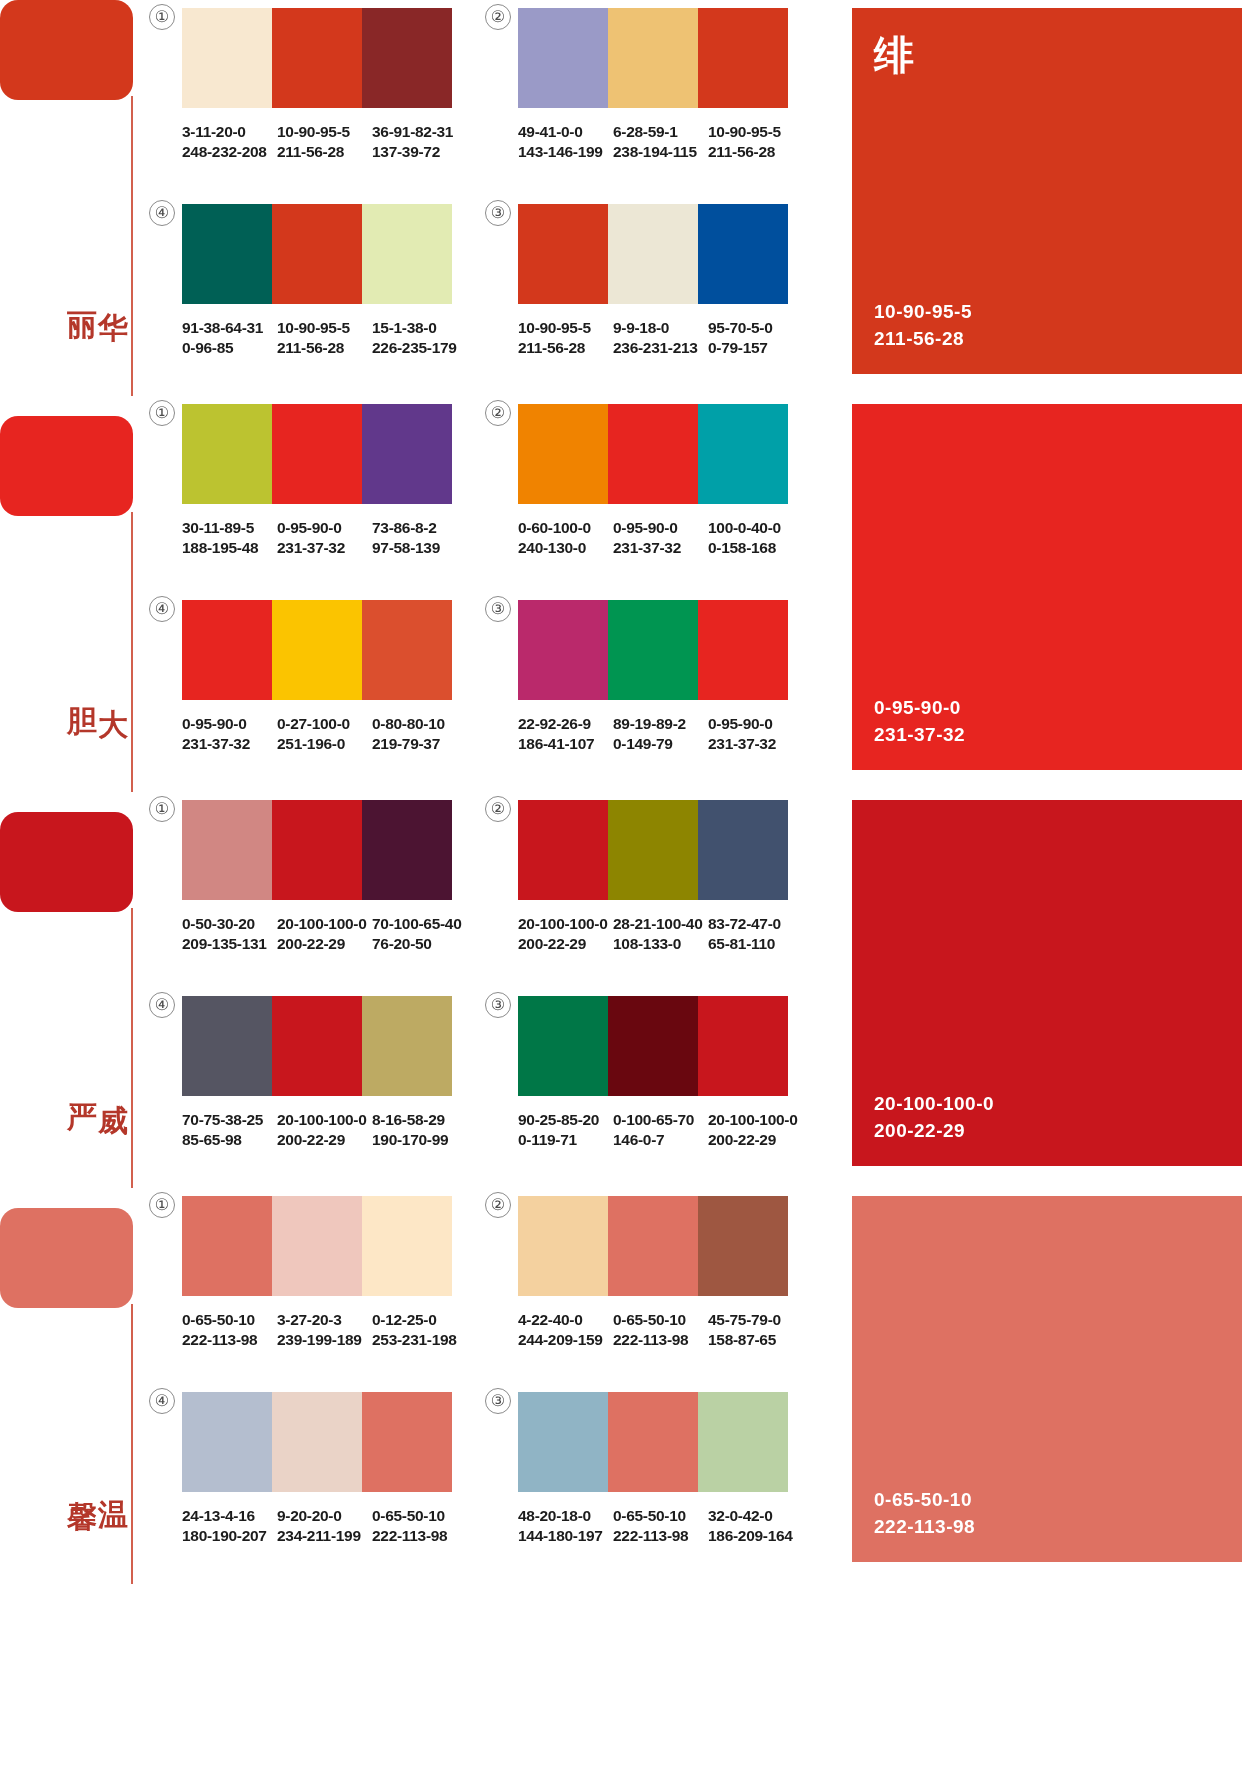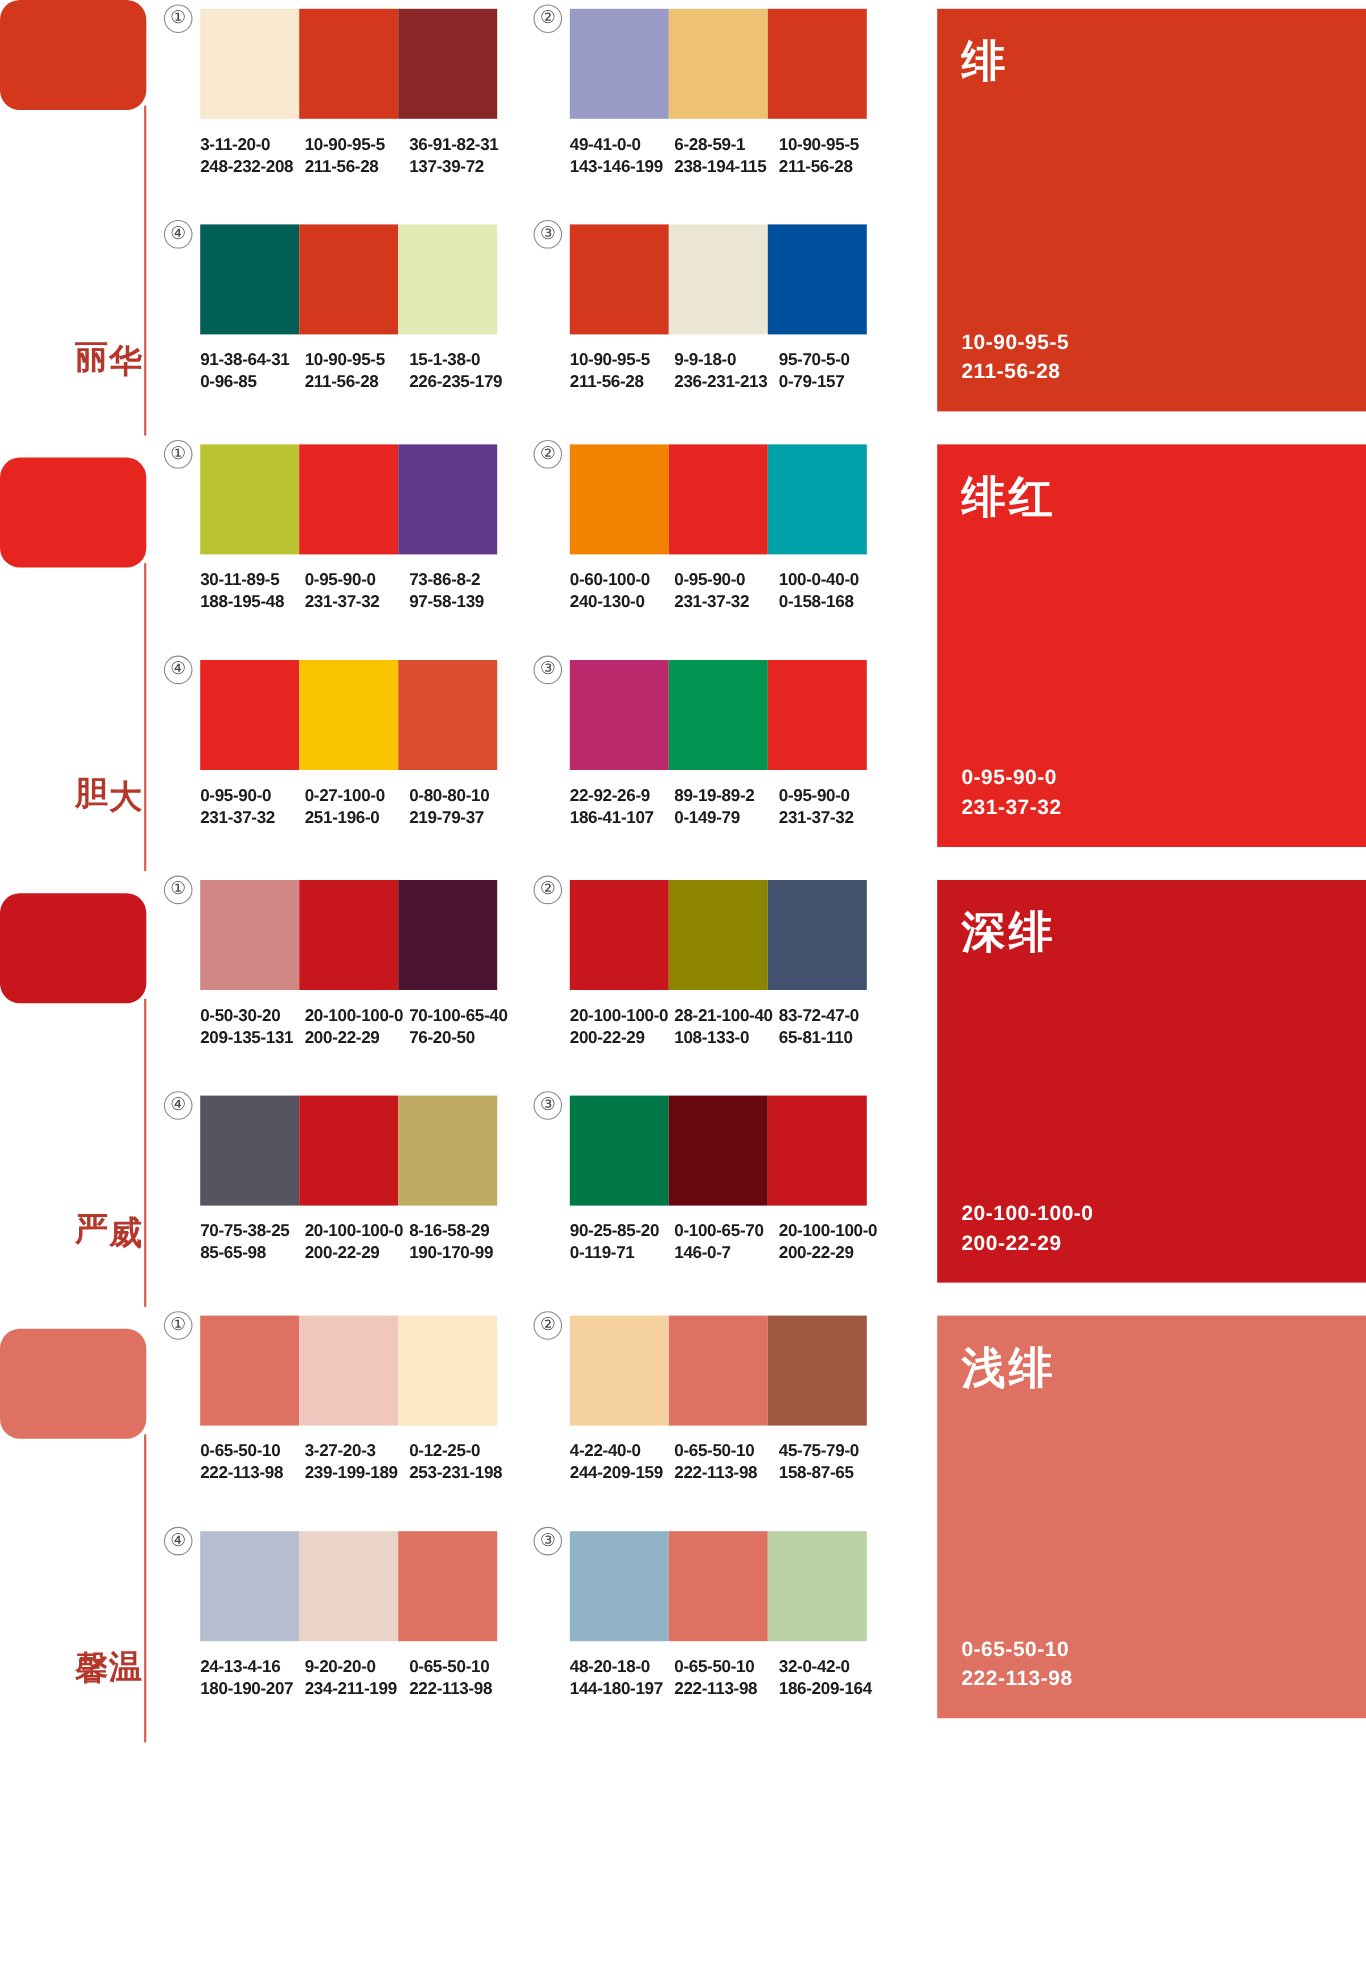--- a/index.html
+++ b/index.html
@@ -267,21 +267,20 @@
             <div class="cmyk">89-19-89-2</div>
             <div class="rgb">0-149-79</div>
           </div>
           <div class="cell">
             <div class="cmyk">0-95-90-0</div>
             <div class="rgb">231-37-32</div>
           </div>
         </div>
       </div>
       <div class="card" style="top: 8px; height: 366px; background: rgb(231, 37, 32);">
-        <div class="cname">绯红</div>
         <div class="cvals">
           <div>0-95-90-0</div>
           <div>231-37-32</div>
         </div>
       </div>
     </div>
     <div class="family" style="top: 792px; height: 396px;">
       <div class="rail">
         <div class="chip" style="top: 20px; background: rgb(200, 22, 29);"></div>
         <div class="rule" style="top: 116px; height: 280px; background: rgb(210, 96, 78);"></div>
@@ -369,21 +368,20 @@
             <div class="cmyk">0-100-65-70</div>
             <div class="rgb">146-0-7</div>
           </div>
           <div class="cell">
             <div class="cmyk">20-100-100-0</div>
             <div class="rgb">200-22-29</div>
           </div>
         </div>
       </div>
       <div class="card" style="top: 8px; height: 366px; background: rgb(200, 22, 29);">
-        <div class="cname">深绯</div>
         <div class="cvals">
           <div>20-100-100-0</div>
           <div>200-22-29</div>
         </div>
       </div>
     </div>
     <div class="family" style="top: 1188px; height: 396px;">
       <div class="rail">
         <div class="chip" style="top: 20px; background: rgb(222, 113, 98);"></div>
         <div class="rule" style="top: 116px; height: 280px; background: rgb(210, 96, 78);"></div>
@@ -471,21 +469,20 @@
             <div class="cmyk">0-65-50-10</div>
             <div class="rgb">222-113-98</div>
           </div>
           <div class="cell">
             <div class="cmyk">32-0-42-0</div>
             <div class="rgb">186-209-164</div>
           </div>
         </div>
       </div>
       <div class="card" style="top: 8px; height: 366px; background: rgb(222, 113, 98);">
-        <div class="cname">浅绯</div>
         <div class="cvals">
           <div>0-65-50-10</div>
           <div>222-113-98</div>
         </div>
       </div>
     </div>
   </div>
 
 <div id="watermark">鱼有话说</div>
 

